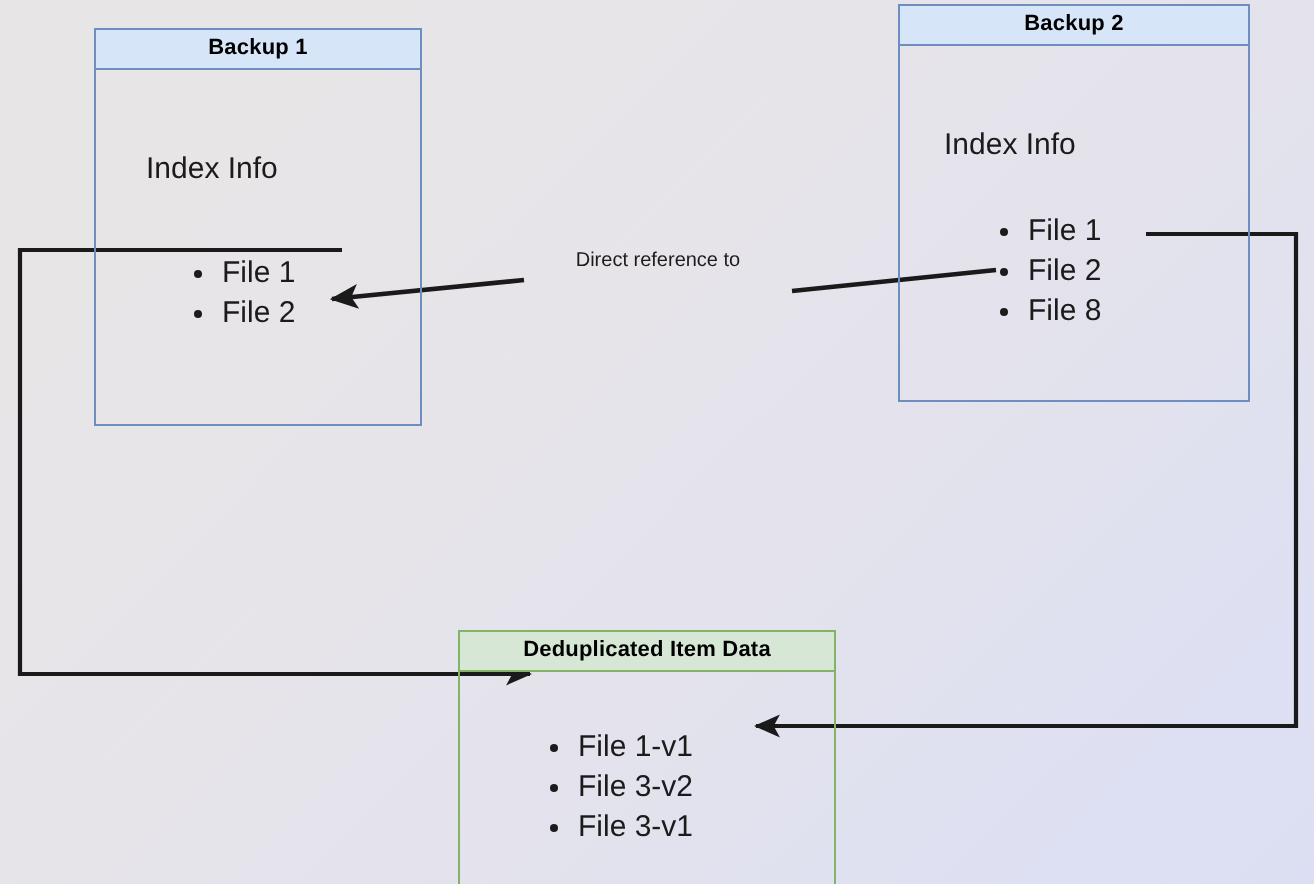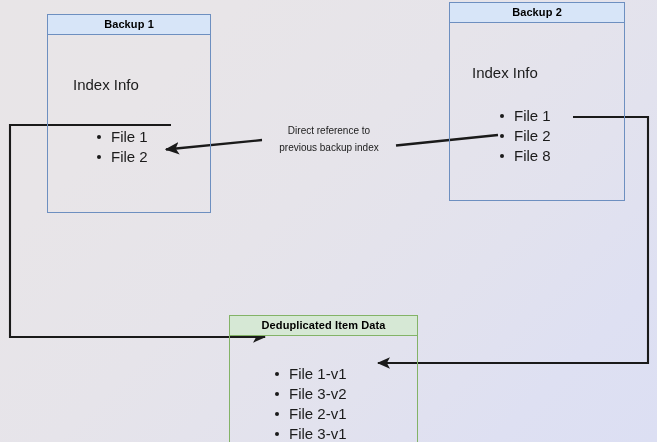--- a/index.html
+++ b/index.html
@@ -174,24 +174,22 @@
       </ul>
     </div>
   </div>
 
   <div class="dbox green-box" style="left:229px; top:279px; width:189px; height:159px;margin-top:36px;">
     <div class="hdr">Deduplicated Item Data</div>
     <div class="body" style="height:138px;">
       <ul class="filelist" style="left:42px; top:28px;">
         <li>File 1-v1</li>
         <li>File 3-v2</li>
-        <li>File 2-v1</li>
         <li>File 3-v1</li>
       </ul>
     </div>
   </div>
 
   <div class="note-label" style="left:249px; top:122px; width:160px;">
     <div>Direct reference to</div>
-    <div>previous backup index</div>
   </div>
 
 </div>
 
 </body></html>

